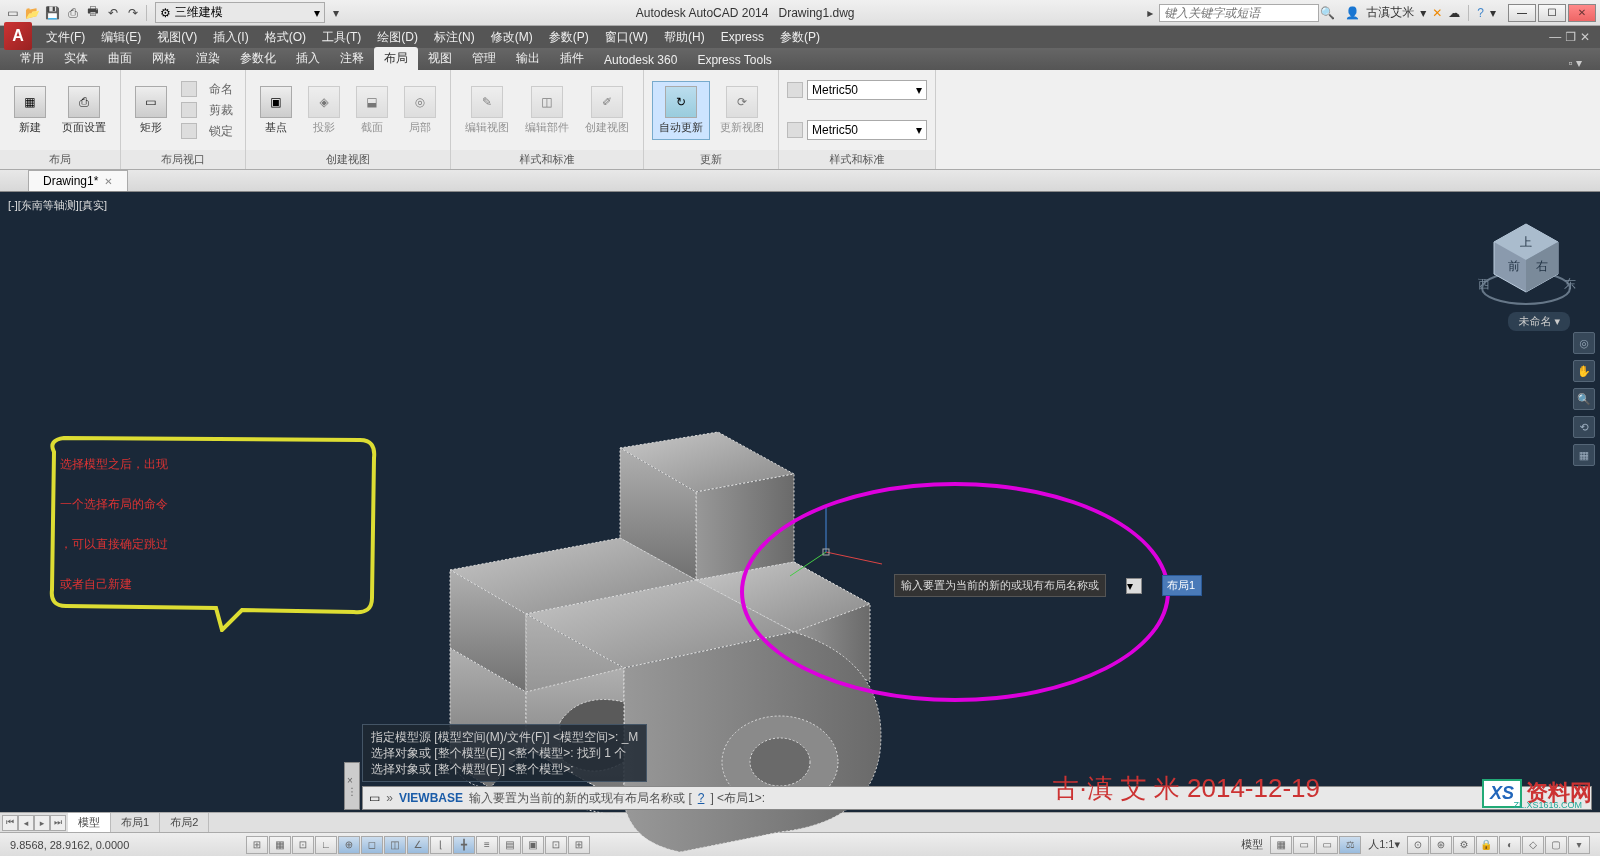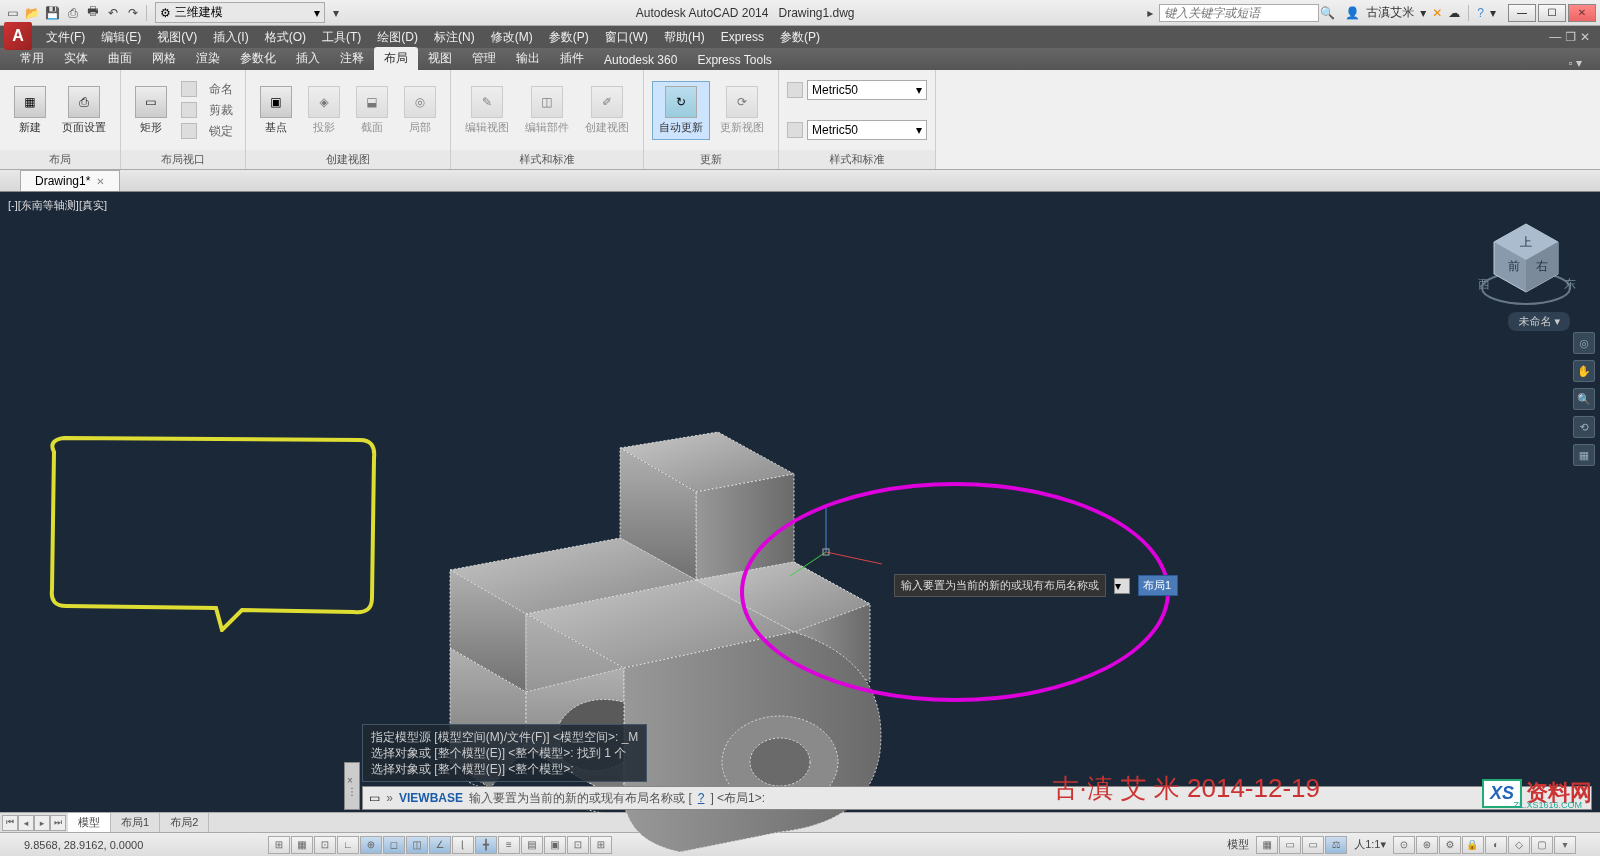--- a/index.html
+++ b/index.html
@@ -26,29 +26,29 @@
 .ribbon-panel{border-right:1px solid #ccc;display:flex;flex-direction:column}
 .panel-body{flex:1;display:flex;align-items:center;padding:4px 8px;gap:4px}
 .panel-title{text-align:center;font-size:11px;color:#555;padding:2px;background:#e8e8e8}
 .big-btn{display:flex;flex-direction:column;align-items:center;gap:2px;padding:4px 6px}
 .big-btn-icon{width:32px;height:32px;background:linear-gradient(#eee,#ccc);border:1px solid #aaa;display:flex;align-items:center;justify-content:center}
 .big-btn-label{font-size:11px;color:#333;text-align:right}
 .small-stack{display:flex;flex-direction:column;gap:2px}
 .small-btn{display:flex;align-items:center;gap:12px;padding:1px 4px;font-size:11px;color:#666}
 .small-btn-icon{width:16px;height:16px;background:#ddd;border:1px solid #bbb}
 .style-dd{width:120px;height:20px;background:#fff;border:1px solid #aaa;padding:0 4px;display:flex;align-items:center;justify-content:space-between;font-size:11px}
-.doc-tabs{height:22px;background:linear-gradient(#e8e8e8,#d8d8d8);display:flex;align-items:end;padding-left:20px;border-bottom:1px solid #888}
+.doc-tabs{height:22px;background:linear-gradient(#e8e8e8,#d8d8d8);display:flex;align-items:end;padding-left:28px;border-bottom:1px solid #888}
 .doc-tab{padding:3px 14px;background:#f8f8f8;border:1px solid #aaa;border-bottom:none;font-size:11px;display:flex;align-items:center;gap:6px}
 .doc-tab-close{color:#888;font-size:10px}
 .viewport{position:relative;height:620px;background:#1a2838}
 .vp-label{position:absolute;top:6px;left:8px;color:#ddd;font-size:11px}
 .annotation-bubble{position:absolute;left:42px;top:240px;width:340px;height:200px}
 .bubble-text{position:absolute;left:18px;top:14px;color:#d33;font-size:28px;line-height:40px;font-family:"SimSun",serif}
 .model-3d{position:absolute;left:380px;top:230px;width:560px;height:440px}
-.dynamic-input{position:absolute;left:894px;top:382px;display:flex;align-items:center;gap:8px}
+.dynamic-input{position:absolute;left:894px;top:382px;display:flex;align-items:center;gap:20px}
 .di-prompt{background:#333;color:#ddd;padding:3px 6px;font-size:11px;border:1px solid #555}
 .di-icon{width:16px;height:16px;background:#ddd;border:1px solid #888}
 .di-input{background:#4a7ab8;color:#fff;padding:2px 4px;font-size:11px;border:1px solid #2a5a98;width:40px}
 .magenta-oval{position:absolute;left:740px;top:290px;width:430px;height:220px;border:4px solid #d0d;border-radius:50%}
 .crosshair{position:absolute;left:776px;top:310px}
 .crosshair line{stroke-width:1}
 .viewcube{position:absolute;right:24px;top:24px;width:100px;height:100px}
 .navbar-right{position:absolute;right:4px;top:140px;width:24px;display:flex;flex-direction:column;gap:6px;align-items:center}
 .nav-icon{width:22px;height:22px;background:rgba(100,120,140,.4);border:1px solid #567;border-radius:2px;display:flex;align-items:center;justify-content:center;color:#9ab;font-size:11px}
 .unnamed-badge{position:absolute;right:30px;top:120px;background:rgba(60,80,100,.6);color:#ccc;padding:2px 10px;font-size:11px;border-radius:8px}
@@ -62,21 +62,21 @@
 .watermark-sig{position:absolute;right:280px;bottom:6px;color:#c33;font-size:26px;font-family:Liberation Sans, sans-serif}
 .watermark-logo{position:absolute;right:8px;bottom:4px;display:flex;align-items:center;gap:4px}
 .wm-xs{background:#fff;border:2px solid #2a7;padding:2px 6px;font-size:18px;font-weight:bold;font-style:italic;color:#26b}
 .wm-text{font-size:22px;color:#c33;font-weight:bold}
 .wm-url{position:absolute;right:10px;bottom:-2px;font-size:9px;color:#2a9}
 .layout-tabs{height:20px;background:#e0e0e0;display:flex;align-items:center;border-top:1px solid #aaa}
 .lt-arrows{display:flex;gap:0;padding:0 2px}
 .lt-arrow{width:16px;height:16px;border:1px solid #aaa;background:#eee;display:flex;align-items:center;justify-content:center;font-size:9px;color:#666}
 .lt-tab{padding:2px 10px;border-right:1px solid #bbb;font-size:11px;color:#444}
 .lt-tab.active{background:#fff}
-.statusbar{height:24px;background:linear-gradient(#eee,#ddd);display:flex;align-items:center;border-top:1px solid #aaa;padding:0 24px;gap:24px}
+.statusbar{height:24px;background:linear-gradient(#eee,#ddd);display:flex;align-items:center;border-top:1px solid #aaa;padding:0 10px;gap:16px}
 .coords{font-size:11px;color:#444;width:220px}
 .sb-icons{display:flex;gap:1px}
 .sb-icon{width:22px;height:18px;border:1px solid #aaa;background:linear-gradient(#f4f4f4,#ddd);display:flex;align-items:center;justify-content:center;font-size:10px;color:#666}
 .sb-icon.on{background:linear-gradient(#cde,#9bd)}
 .sb-right{margin-left:auto;display:flex;gap:1px;align-items:center}
 .sb-text{font-size:11px;color:#444;padding:0 6px}
 </style>
 </head>
 <body>
 
@@ -279,20 +279,26 @@
     <span class="doc-tab-close">✕</span>
   </div>
 </div>
 
 <div class="viewport">
   <div class="vp-label">[-][东南等轴测][真实]</div>
 
   <svg class="annotation-bubble" viewBox="0 0 340 200">
     <path d="M12 20 Q6 8 22 6 L318 8 Q334 8 332 26 L330 166 Q330 182 312 180 L200 178 L180 198 L174 176 L24 174 Q8 174 10 158 Z" fill="none" stroke="#dd3" stroke-width="4"></path>
   </svg>
+  <div class="bubble-text" style="left:60px;top:252px;position:absolute">
+    <div>选择模型之后，出现</div>
+    <div>一个选择布局的命令</div>
+    <div>，可以直接确定跳过</div>
+    <div>或者自己新建</div>
+  </div>
 
   <svg class="model-3d" viewBox="0 0 560 440">
     <defs>
       <linearGradient id="g1" x1="0" y1="0" x2="1" y2="1">
           <stop offset="0" stop-color="#c8c8c8"></stop>
           <stop offset="1" stop-color="#888"></stop>
         </linearGradient>
       <linearGradient id="g2" x1="0" y1="0" x2="0" y2="1">
           <stop offset="0" stop-color="#b0b0b0"></stop>
           <stop offset="1" stop-color="#707070"></stop>

